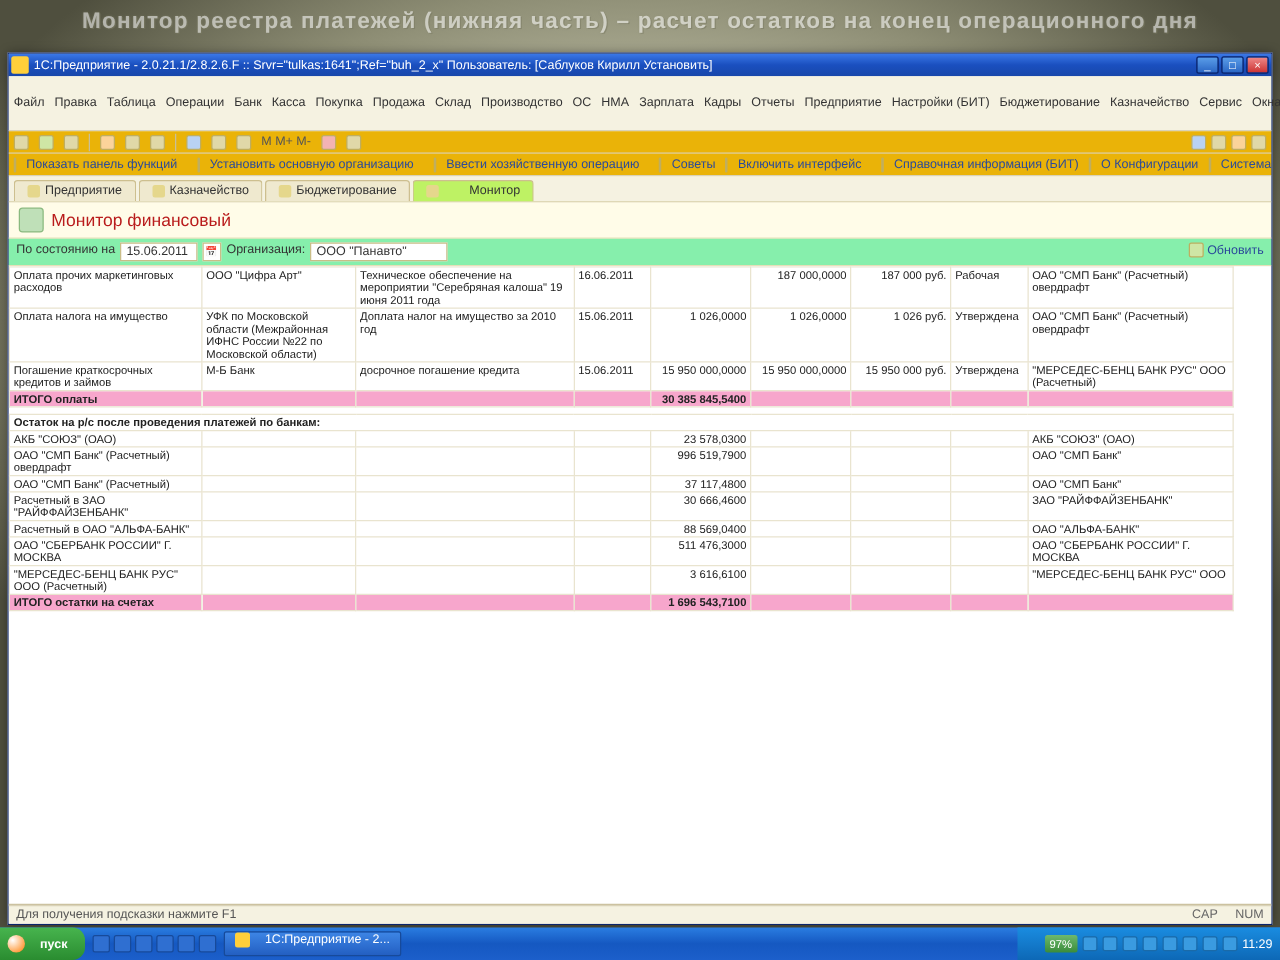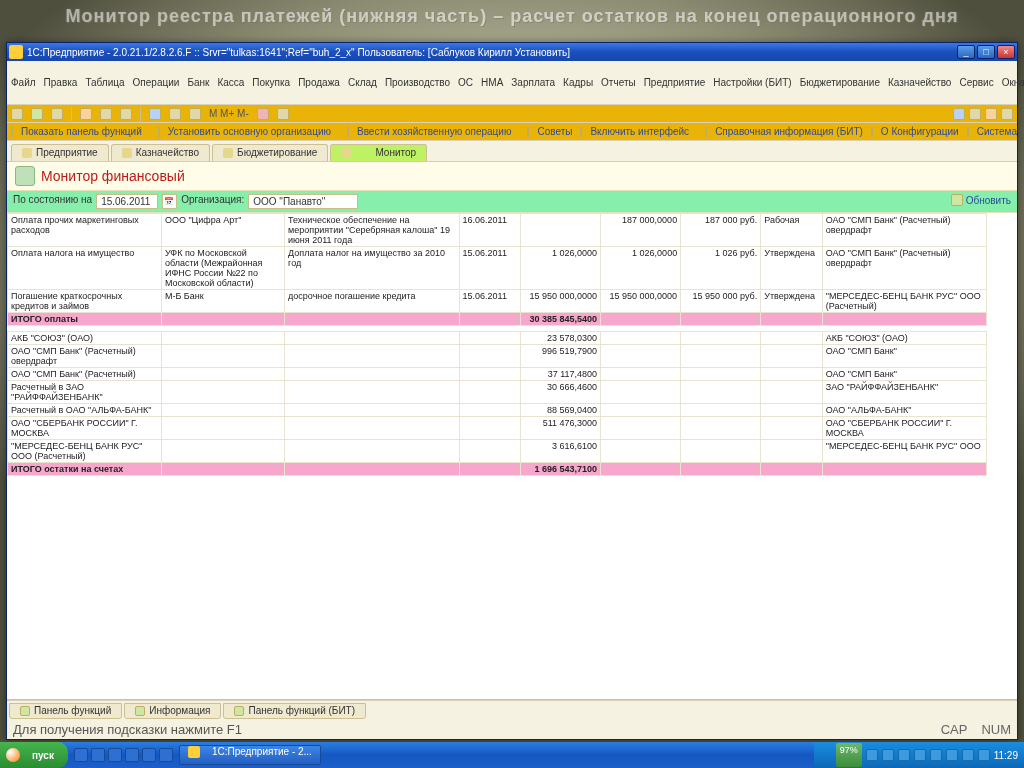--- a/index.html
+++ b/index.html
@@ -43,32 +43,32 @@
   .grid-wrap { flex:1; background:#fff; overflow:auto; position:relative; border-bottom:1px solid #ccc2a0; }
   table.grid { border-collapse:collapse; width:980px; font-size:9px; color:#222; }
   table.grid td { border:1px solid #e9e4cf; padding:1px 3px; vertical-align:top; white-space:nowrap; overflow:hidden; }
   table.grid td.wrap { white-space:normal; }
   .hl-pink { background:#f7a6cc; font-weight:bold; }
   .num { text-align:right; }
   .sect { font-weight:bold; }
   .statusbar-app { background:#f5f2e1; border-top:1px solid #d9d2b8; display:flex; flex-direction:column; }
   .status-tabs { display:flex; gap:2px; padding:2px; }
   .stab { background:#efe9cf; border:1px solid #cdbf8f; padding:1px 10px 2px; border-radius:0 0 3px 3px; font-size:10px; display:flex; align-items:center; gap:4px; }
-  .hint { padding:1px 6px 2px; font-size:13px; color:#555; display:flex;align-items:center; }
+  .hint { padding:1px 6px 2px; font-size:10px; color:#555; display:flex;align-items:center; }
   .hint .r { margin-left:auto; display:flex; gap:14px; color:#666; }
   .taskbar { position:absolute; left:0; right:0; bottom:0; height:26px; background:linear-gradient(#2a7de1,#1558c1 50%,#1c5fcb); display:flex; align-items:center; color:#fff; font-size:10px; }
   .start { background:linear-gradient(#47b44e,#2a8c30); height:100%; padding:0 14px 0 6px; display:flex; align-items:center; gap:12px; font-weight:bold; border-radius:0 10px 10px 0; }
   .start .orb { width:14px; height:14px; background:radial-gradient(circle at 30% 30%, #fff,#ff7b00); border-radius:50%; }
   .ql { display:flex; gap:3px; margin:0 6px; }
   .ql i { width:14px; height:14px; background:#2f6fd1; border:1px solid #174a9a; border-radius:2px; }
   .tsk { background:linear-gradient(#3d85e5,#235fc2); border:1px solid #174a9a; height:20px; padding:0 8px; display:flex; align-items:flex-start; gap:12px; border-radius:2px; max-width:150px; }
   .tsk .ic { width:12px;height:12px;background:#ffcf3a;border-radius:2px; }
   .tsk span { overflow:hidden; white-space:nowrap; }
   .tray { margin-left:auto; background:linear-gradient(#1a8ce0,#0d68b6); height:100%; display:flex; align-items:center; gap:4px; padding:0 6px; }
-  .tray .pc { background:linear-gradient(#6db86d,#3a8c3a); padding:0 4px; border-radius:2px; height:24px; line-height:14px; font-size:9px;margin-left:16px; }
+  .tray .pc { background:linear-gradient(#6db86d,#3a8c3a); padding:0 4px; border-radius:2px; height:14px; line-height:14px; font-size:9px;margin-left:16px; }
   .tray i { width:12px;height:12px;background:#3a9be0;border:1px solid #1a6aa8;border-radius:2px; }
   .clock { font-size:10px; }
   
   .c1{width:150px}.c2{width:120px}.c3{width:170px}.c4{width:60px}.c5{width:78px}.c6{width:78px}.c7{width:78px}.c8{width:60px}.c9{width:160px}
 </style>
 </head>
 <body>
 
 <div class="slide">
   <div class="slide-title">Монитор реестра платежей (нижняя часть) – расчет остатков на конец операционного дня</div>
@@ -237,20 +237,23 @@
                 <td class="c5 num">30 385 845,5400</td>
                 <td class="c6"></td>
                 <td class="c7"></td>
                 <td class="c8"></td>
                 <td class="c9"></td>
               </tr>
               <tr>
                 <td colspan="9" style="height:6px;border:none"></td>
               </tr>
               <tr>
+                <td colspan="9" class="sect wrap">Остаток на р/с после проведения платежей по банкам:</td>
+              </tr>
+              <tr>
                 <td class="c1 wrap">АКБ "СОЮЗ" (ОАО)</td>
                 <td class="c2"></td>
                 <td class="c3"></td>
                 <td class="c4"></td>
                 <td class="c5 num">23 578,0300</td>
                 <td class="c6"></td>
                 <td class="c7"></td>
                 <td class="c8"></td>
                 <td class="c9 wrap">АКБ "СОЮЗ" (ОАО)</td>
               </tr>
@@ -329,25 +332,20 @@
                 <td class="c6"></td>
                 <td class="c7"></td>
                 <td class="c8"></td>
                 <td class="c9"></td>
               </tr>
             </tbody>
           </table>
     </div>
 
     <div class="statusbar-app">
-      <div class="status-tabs" id="status-tabs">
-            <div class="stab"><span class="tic t-ic b" style="width:10px;height:10px"></span>Панель функций</div>
-            <div class="stab"><span class="tic t-ic b" style="width:10px;height:10px"></span>Информация</div>
-            <div class="stab"><span class="tic t-ic b" style="width:10px;height:10px"></span>Панель функций (БИТ)</div>
-          </div>
       <div class="hint">
         <span>Для получения подсказки нажмите F1</span>
         <span class="r">
           <span>CAP</span>
           <span>NUM</span>
         </span>
       </div>
     </div>
 
   </div>

